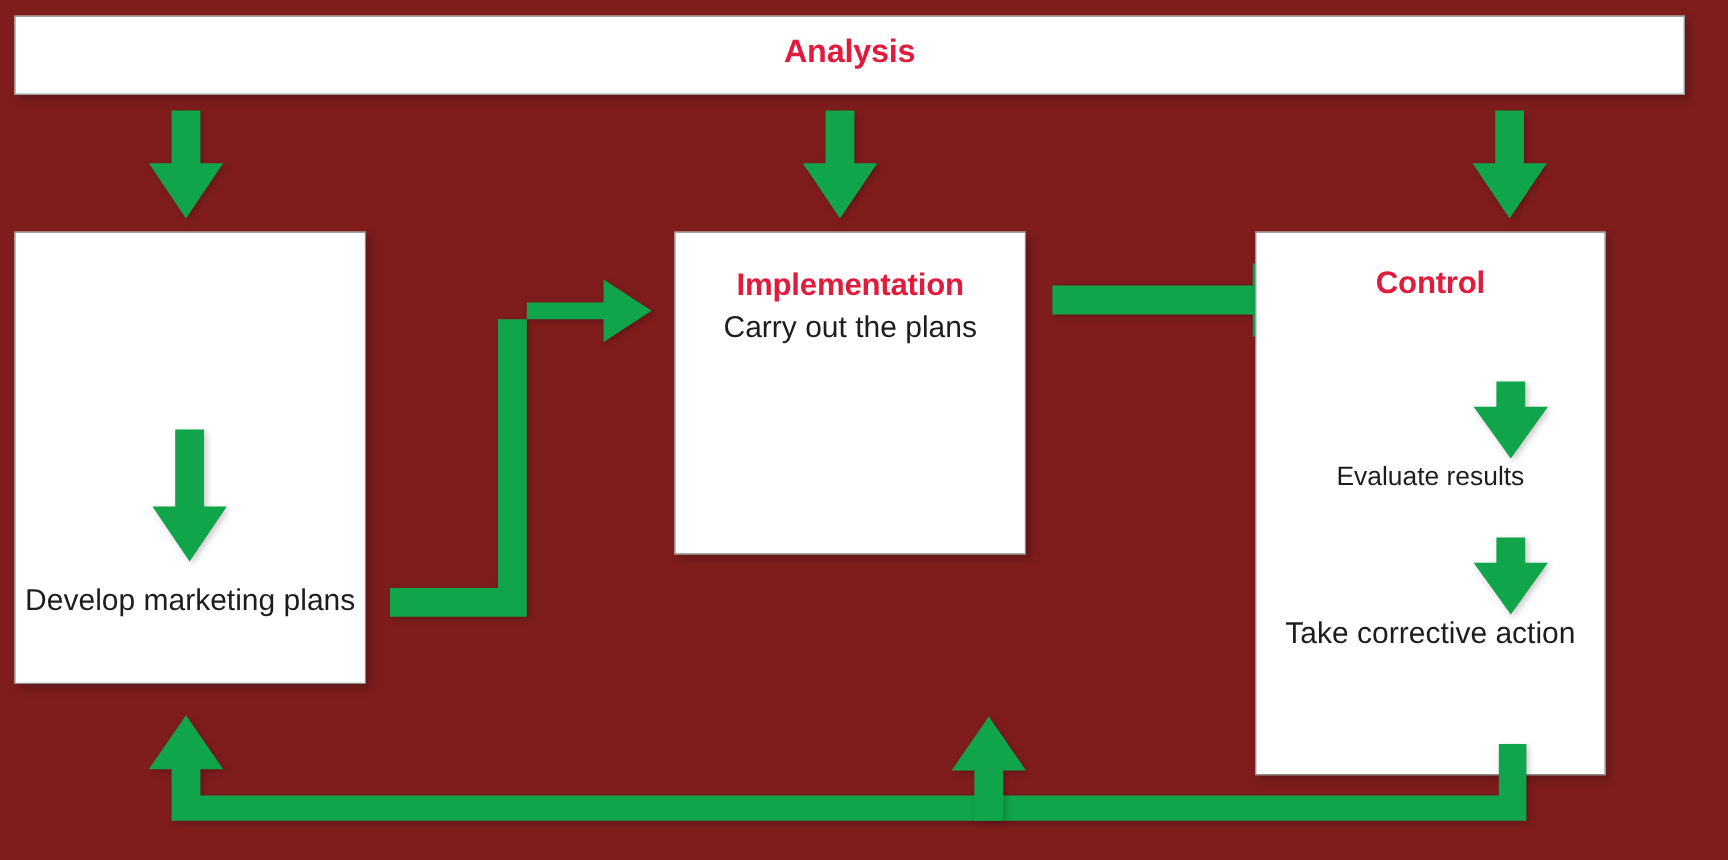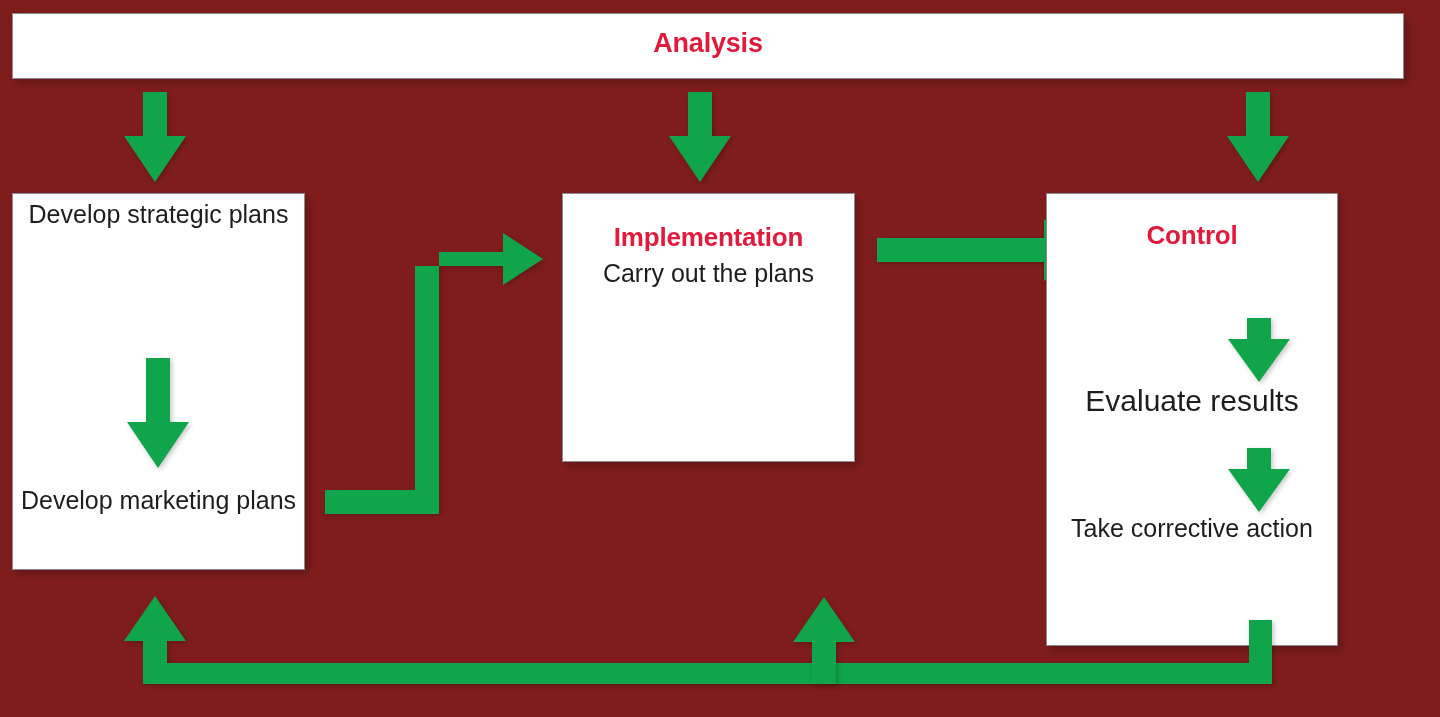--- a/index.html
+++ b/index.html
@@ -77,21 +77,21 @@
 
   .t-planning-title   { font-size: 26px; margin-top: 28px; }
   .t-planning-line1   { font-size: 25px; margin-top: 6px; }
   .t-planning-line2   { font-size: 25px; position: absolute; left: 0; right: 0; top: 292px; }
 
   .t-impl-title       { font-size: 26px; margin-top: 28px; }
   .t-impl-line1       { font-size: 25px; margin-top: 6px; }
 
   .t-ctrl-title       { font-size: 26px; margin-top: 26px; }
   .t-ctrl-line1       { font-size: 25px; margin-top: 5px; }
-  .t-ctrl-line2       { font-size: 30px; position: absolute; left: 0; right: 0; top: 190px; }
+  .t-ctrl-line2       { font-size: 22px; position: absolute; left: 0; right: 0; top: 190px; }
   .t-ctrl-line3       { font-size: 25px; position: absolute; left: 0; right: 0; top: 320px; }
 
   
   .arrow-svg {
     position: absolute;
     overflow: visible;
   }
   .gsh {
     fill: #10a54a;
     filter: drop-shadow(2px 2px 2.5px rgba(0,0,0,0.22));
@@ -113,21 +113,20 @@
   <svg class="arrow-svg" style="left:669px; top:92px;" width="62" height="90" viewBox="0 0 62 90">
     <polygon class="gsh" points="19,0 43,0 43,44 62,44 31,90 0,44 19,44"></polygon>
   </svg>
 
   <svg class="arrow-svg" style="left:1227px; top:92px;" width="62" height="90" viewBox="0 0 62 90">
     <polygon class="gsh" points="19,0 43,0 43,44 62,44 31,90 0,44 19,44"></polygon>
   </svg>
 
   <div class="box" id="planning-box">
     <div class="stack">
-      <div class="box-text t-planning-line1">Develop strategic plans</div>
       <div class="box-text t-planning-line2">Develop marketing plans</div>
     </div>
   </div>
 
   <svg class="arrow-svg" style="left:127px; top:358px;" width="62" height="110" viewBox="0 0 62 110">
     <polygon class="gsh" points="19,0 43,0 43,64 62,64 31,110 0,64 19,64"></polygon>
   </svg>
 
   <svg class="arrow-svg" style="left:325px; top:228px;" width="218" height="286" viewBox="0 0 218 286">
     <path class="gsh" d="M0,262 L0,286 L114,286 L114,24 L178,24 L178,5 L218,31 L178,57 L178,38 L90,38 L90,262 Z"></path>

